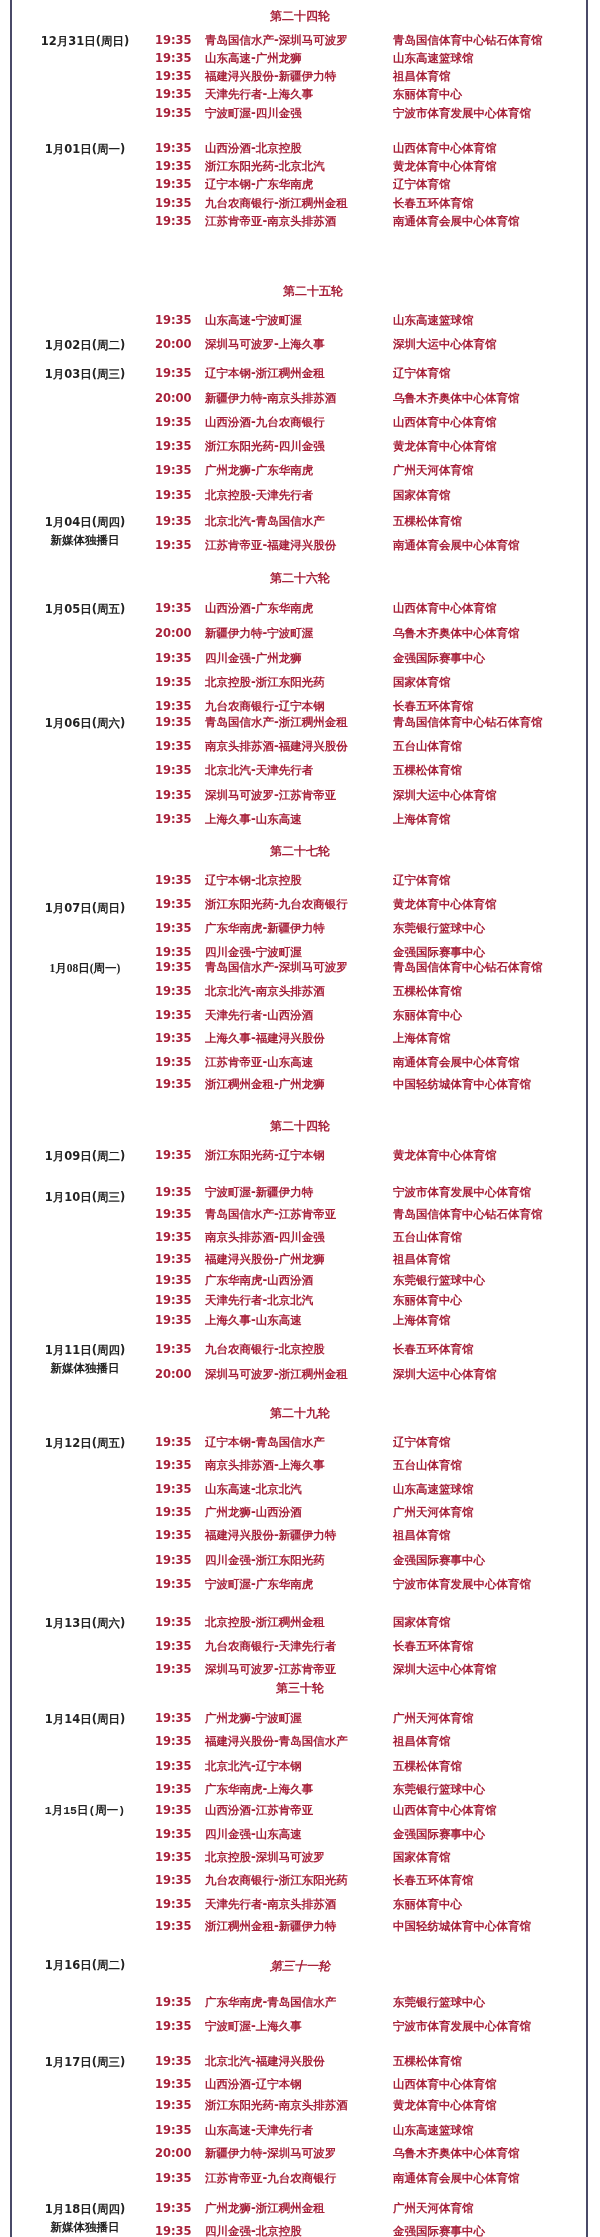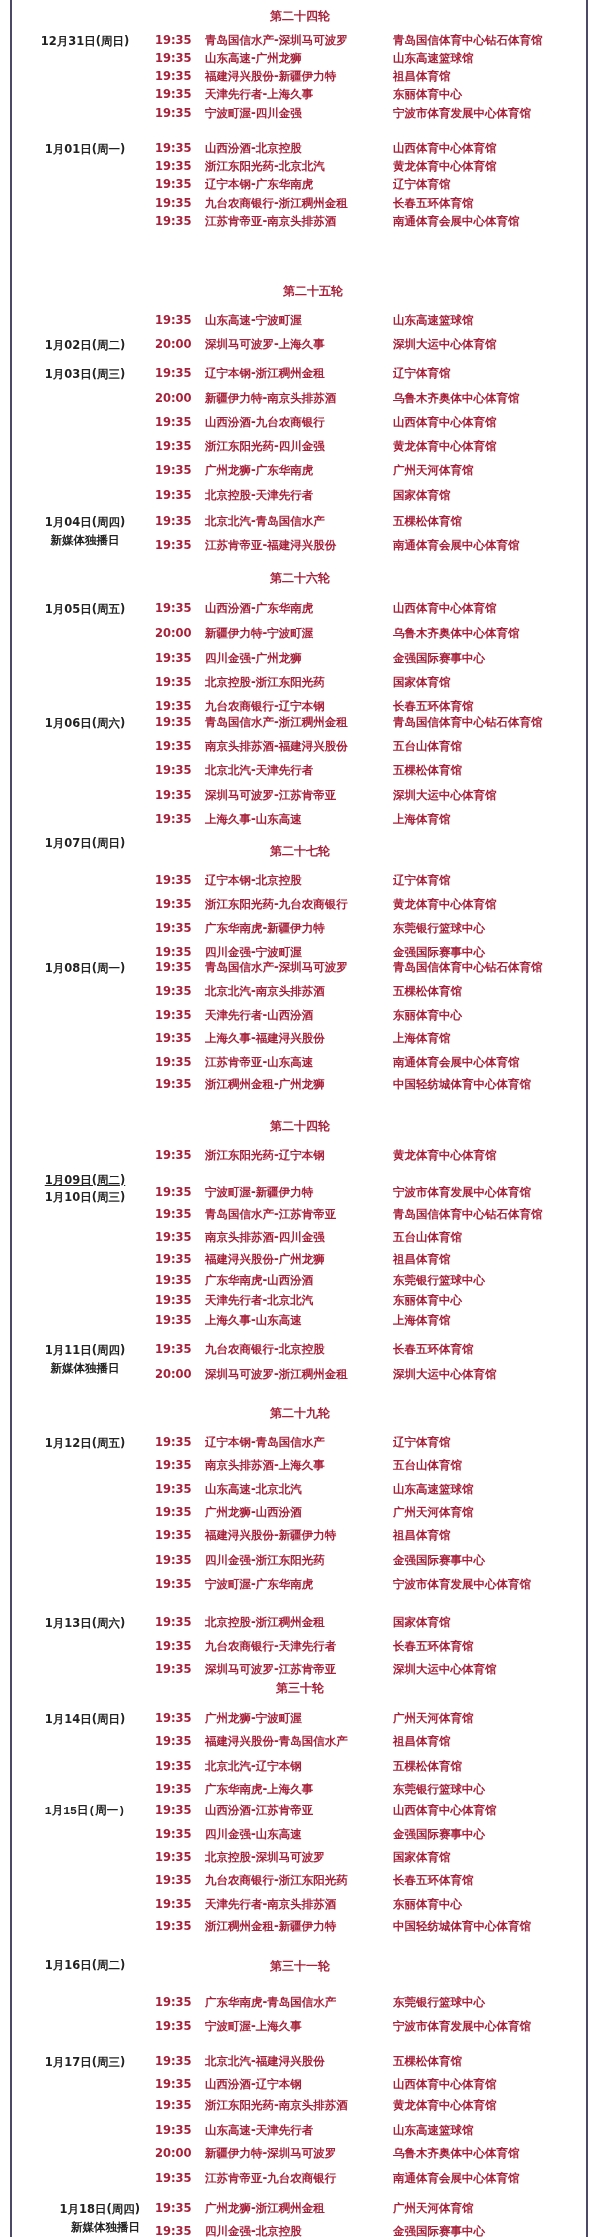--- a/index.html
+++ b/index.html
@@ -178,42 +178,42 @@
       <span class="time">19:35</span>
       <span class="match">深圳马可波罗-江苏肯帝亚</span>
       <span class="venue">深圳大运中心体育馆</span>
     </div>
     <div class="game" style="top: 810px;">
       <span class="time">19:35</span>
       <span class="match">上海久事-山东高速</span>
       <span class="venue">上海体育馆</span>
     </div>
     <div class="round-title" style="top: 843px;">第二十七轮</div>
-    <div class="date" style="top: 835px; text-align: center;"><span>1月07日(周日)</span></div>
+    <div class="date" style="top: 900px; text-align: center;"><span>1月07日(周日)</span></div>
     <div class="game" style="top: 871px;">
       <span class="time">19:35</span>
       <span class="match">辽宁本钢-北京控股</span>
       <span class="venue">辽宁体育馆</span>
     </div>
     <div class="game" style="top: 895px;">
       <span class="time">19:35</span>
       <span class="match">浙江东阳光药-九台农商银行</span>
       <span class="venue">黄龙体育中心体育馆</span>
     </div>
     <div class="game" style="top: 919px;">
       <span class="time">19:35</span>
       <span class="match">广东华南虎-新疆伊力特</span>
       <span class="venue">东莞银行篮球中心</span>
     </div>
     <div class="game" style="top: 943px;">
       <span class="time">19:35</span>
       <span class="match">四川金强-宁波町渥</span>
       <span class="venue">金强国际赛事中心</span>
     </div>
-    <div class="date" style="top: 960px;"><span>1月08日(周一)</span></div>
+    <div class="date" style="top: 960px; font-family: Liberation Serif, serif;"><span>1月08日(周一)</span></div>
     <div class="game" style="top: 958px;">
       <span class="time">19:35</span>
       <span class="match">青岛国信水产-深圳马可波罗</span>
       <span class="venue">青岛国信体育中心钻石体育馆</span>
     </div>
     <div class="game" style="top: 982px;">
       <span class="time">19:35</span>
       <span class="match">北京北汽-南京头排苏酒</span>
       <span class="venue">五棵松体育馆</span>
     </div>
@@ -231,21 +231,21 @@
       <span class="time">19:35</span>
       <span class="match">江苏肯帝亚-山东高速</span>
       <span class="venue">南通体育会展中心体育馆</span>
     </div>
     <div class="game" style="top: 1075px;">
       <span class="time">19:35</span>
       <span class="match">浙江稠州金租-广州龙狮</span>
       <span class="venue">中国轻纺城体育中心体育馆</span>
     </div>
     <div class="round-title" style="top: 1118px;">第二十四轮</div>
-    <div class="date" style="top: 1172px; text-decoration: underline;"><span>1月09日(周二)</span></div>
+    <div class="date" style="top: 1148px;"><span>1月09日(周二)</span></div>
     <div class="game" style="top: 1146px;">
       <span class="time">19:35</span>
       <span class="match">浙江东阳光药-辽宁本钢</span>
       <span class="venue">黄龙体育中心体育馆</span>
     </div>
     <div class="date" style="top: 1189px;"><span>1月10日(周三)</span></div>
     <div class="game" style="top: 1183px;">
       <span class="time">19:35</span>
       <span class="match">宁波町渥-新疆伊力特</span>
       <span class="venue">宁波市体育发展中心体育馆</span>
@@ -390,21 +390,21 @@
     <div class="game" style="top: 1895px;">
       <span class="time">19:35</span>
       <span class="match">天津先行者-南京头排苏酒</span>
       <span class="venue">东丽体育中心</span>
     </div>
     <div class="game" style="top: 1917px;">
       <span class="time">19:35</span>
       <span class="match">浙江稠州金租-新疆伊力特</span>
       <span class="venue">中国轻纺城体育中心体育馆</span>
     </div>
-    <div class="round-title" style="top: 1958px;">第三十一轮</div>
+    <div class="round-title" style="top: 1958px; font-style: italic;">第三十一轮</div>
     <div class="date" style="top: 1957px;"><span>1月16日(周二)</span></div>
     <div class="game" style="top: 1993px;">
       <span class="time">19:35</span>
       <span class="match">广东华南虎-青岛国信水产</span>
       <span class="venue">东莞银行篮球中心</span>
     </div>
     <div class="game" style="top: 2017px;">
       <span class="time">19:35</span>
       <span class="match">宁波町渥-上海久事</span>
       <span class="venue">宁波市体育发展中心体育馆</span>
@@ -433,21 +433,21 @@
     <div class="game" style="top: 2144px;">
       <span class="time">20:00</span>
       <span class="match">新疆伊力特-深圳马可波罗</span>
       <span class="venue">乌鲁木齐奥体中心体育馆</span>
     </div>
     <div class="game" style="top: 2169px;">
       <span class="time">19:35</span>
       <span class="match">江苏肯帝亚-九台农商银行</span>
       <span class="venue">南通体育会展中心体育馆</span>
     </div>
-    <div class="date" style="top: 2201px; text-align: right;"><span>1月18日(周四)</span><span class="sub">新媒体独播日</span></div>
+    <div class="date" style="top: 2201px;"><span>1月18日(周四)</span><span class="sub">新媒体独播日</span></div>
     <div class="game" style="top: 2199px;">
       <span class="time">19:35</span>
       <span class="match">广州龙狮-浙江稠州金租</span>
       <span class="venue">广州天河体育馆</span>
     </div>
     <div class="game" style="top: 2222px;">
       <span class="time">19:35</span>
       <span class="match">四川金强-北京控股</span>
       <span class="venue">金强国际赛事中心</span>
     </div>

